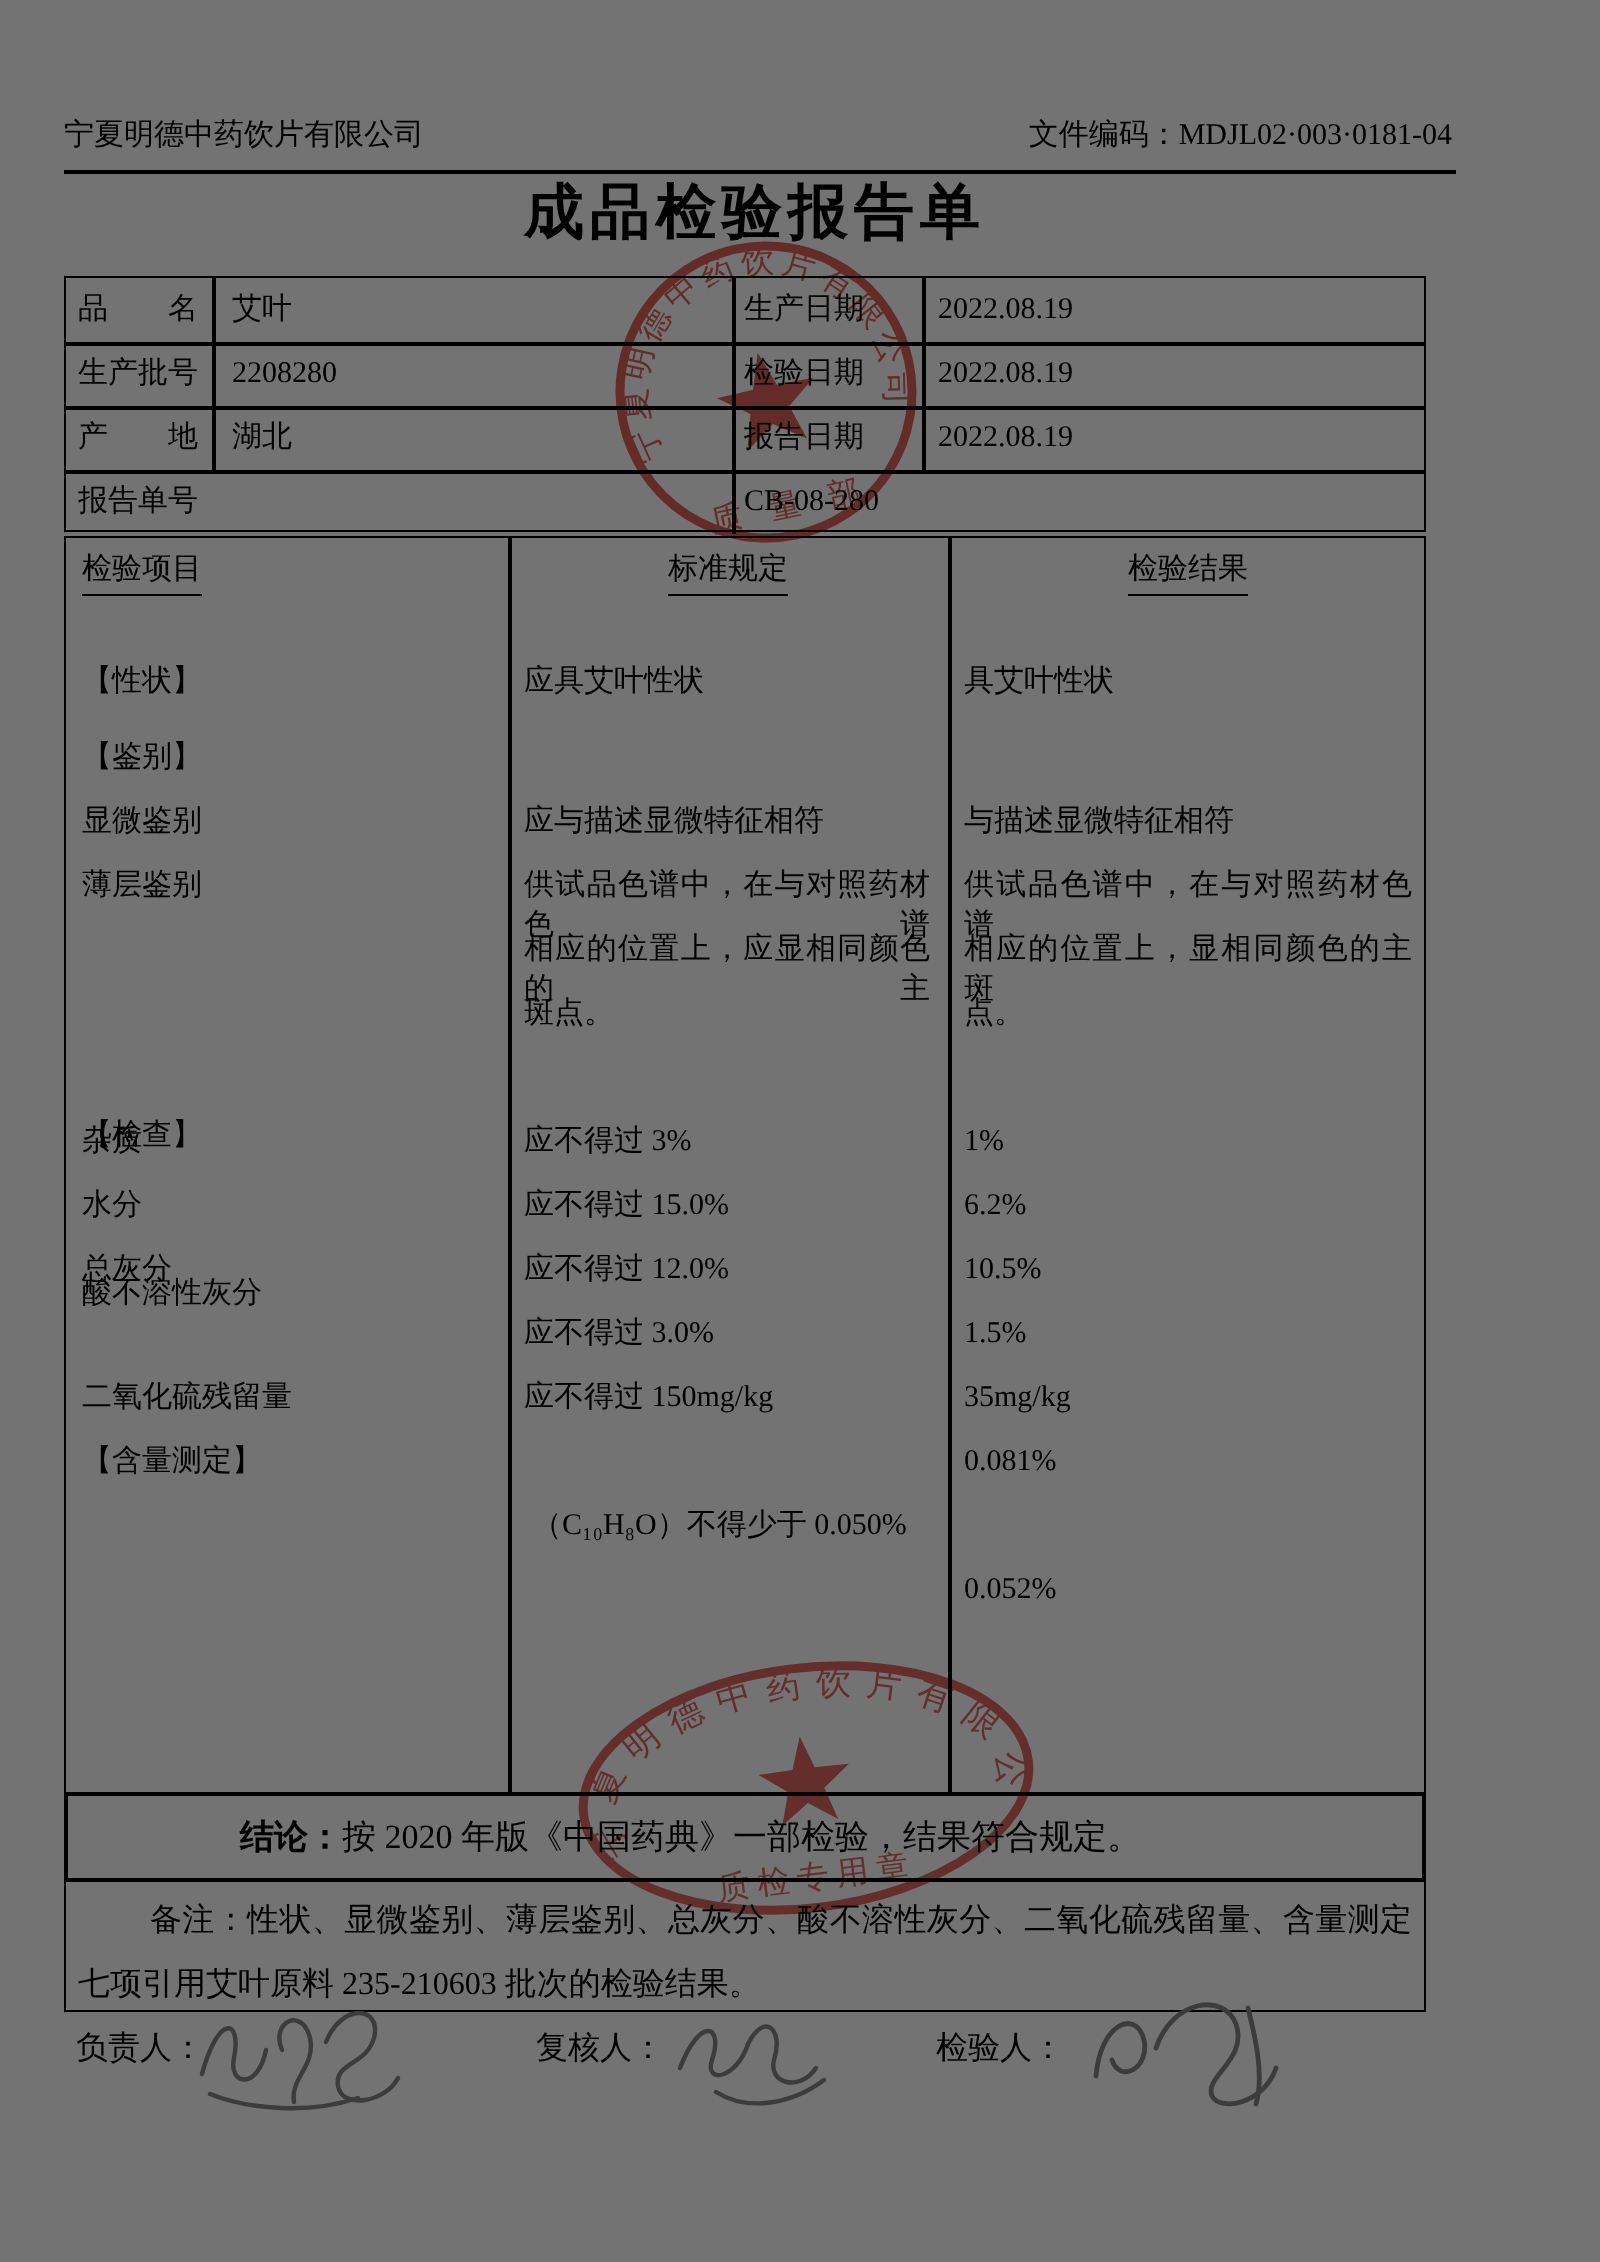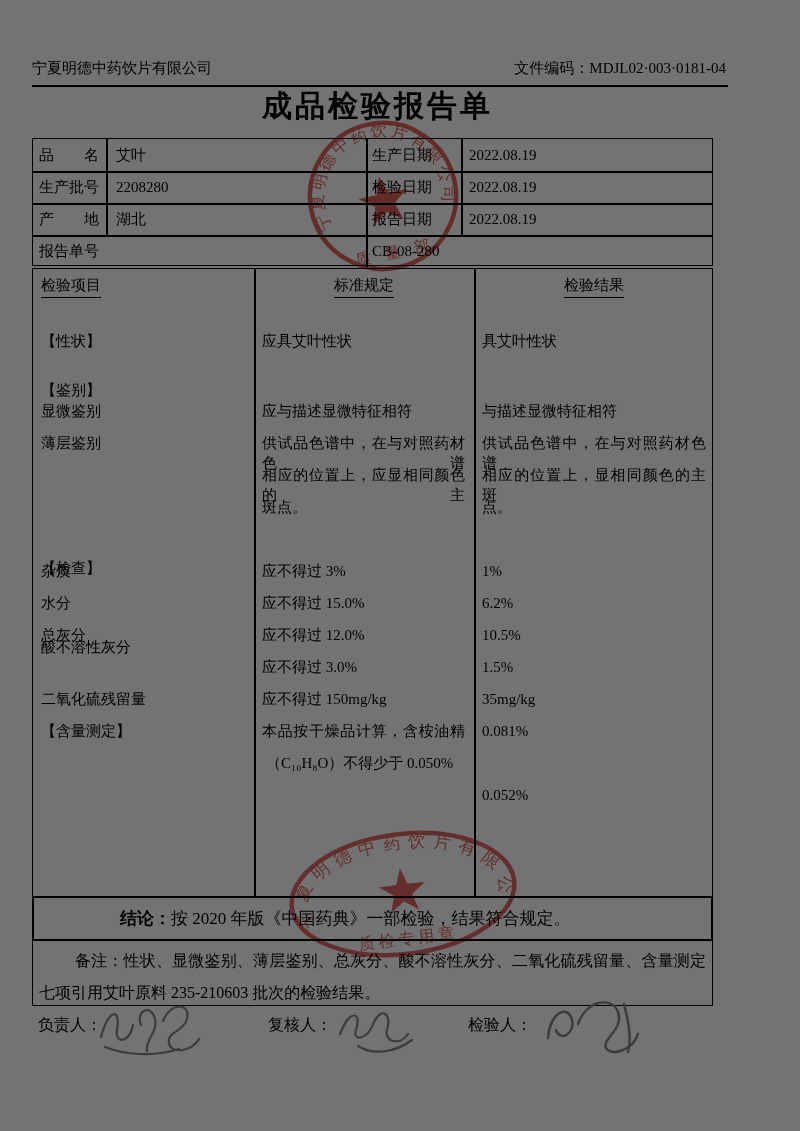--- a/index.html
+++ b/index.html
@@ -70,21 +70,21 @@
       <span class="u">检验结果</span>
     </div>
     <div class="abs t ctr" style="left:221px; top:6px; width:220px;">
       <span class="u">标准规定</span>
     </div>
 
     <div class="abs t" style="left:8px;   top:62px;">【性状】</div>
     <div class="abs t" style="left:229px; top:62px;">应具艾叶性状</div>
     <div class="abs t" style="left:449px; top:62px;">具艾叶性状</div>
 
-    <div class="abs t" style="left:8px;   top:100px;margin-top:11px;">【鉴别】</div>
+    <div class="abs t" style="left:8px;   top:100px;">【鉴别】</div>
 
     <div class="abs t" style="left:8px;   top:132px;">显微鉴别</div>
     <div class="abs t" style="left:229px; top:132px;">应与描述显微特征相符</div>
     <div class="abs t" style="left:449px; top:132px;">与描述显微特征相符</div>
 
     <div class="abs t" style="left:8px;   top:164px;">薄层鉴别</div>
     <div class="abs t just" style="left:229px; top:164px; width:203px;">供试品色谱中，在与对照药材色谱</div>
     <div class="abs t just" style="left:229px; top:196px; width:203px;">相应的位置上，应显相同颜色的主</div>
     <div class="abs t" style="left:229px; top:228px;">斑点。</div>
     <div class="abs t just" style="left:449px; top:164px; width:224px;">供试品色谱中，在与对照药材色谱</div>
@@ -107,21 +107,20 @@
 
     <div class="abs t" style="left:8px;   top:368px;">酸不溶性灰分</div>
     <div class="abs t" style="left:229px; top:388px;">应不得过 3.0%</div>
     <div class="abs t" style="left:449px; top:388px;">1.5%</div>
 
     <div class="abs t" style="left:8px;   top:420px;">二氧化硫残留量</div>
     <div class="abs t" style="left:229px; top:420px;">应不得过 150mg/kg</div>
     <div class="abs t" style="left:449px; top:420px;">35mg/kg</div>
 
     <div class="abs t" style="left:8px;   top:452px;">【含量测定】</div>
-    <div class="abs t just" style="left:229px; top:452px; width:203px;">本品按干燥品计算，含桉油精</div>
     <div class="abs t" style="left:233px; top:484px;">（C₁₀H₈O）不得少于 0.050%</div>
     <div class="abs t" style="left:449px; top:452px;">0.081%</div>
     <div class="abs t" style="left:449px; top:516px;">0.052%</div>
   </div>
 
   <div class="abs box" style="left:32px; top:895.5px; width:681px; height:45px; border-width:2px;">
     <div class="abs t17" style="left:86px; top:10px;">
       <span style="font-weight:bold;">结论：</span><span>按 2020 年版《中国药典》一部检验，结果符合规定。</span>
     </div>
   </div>

